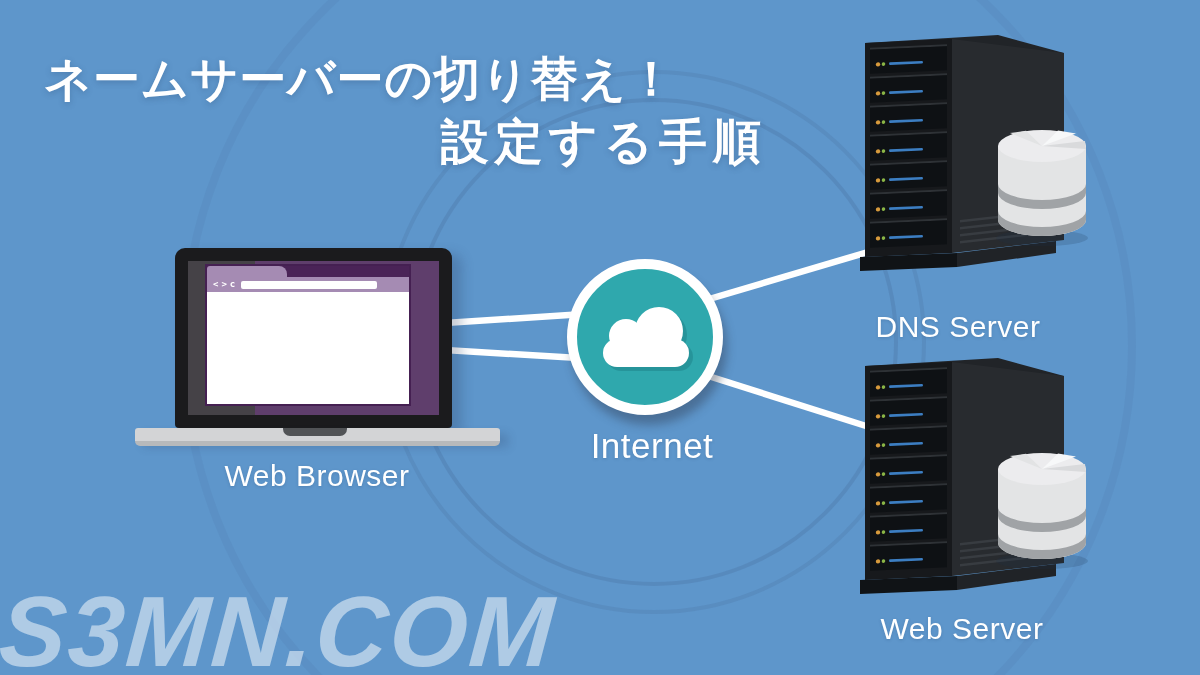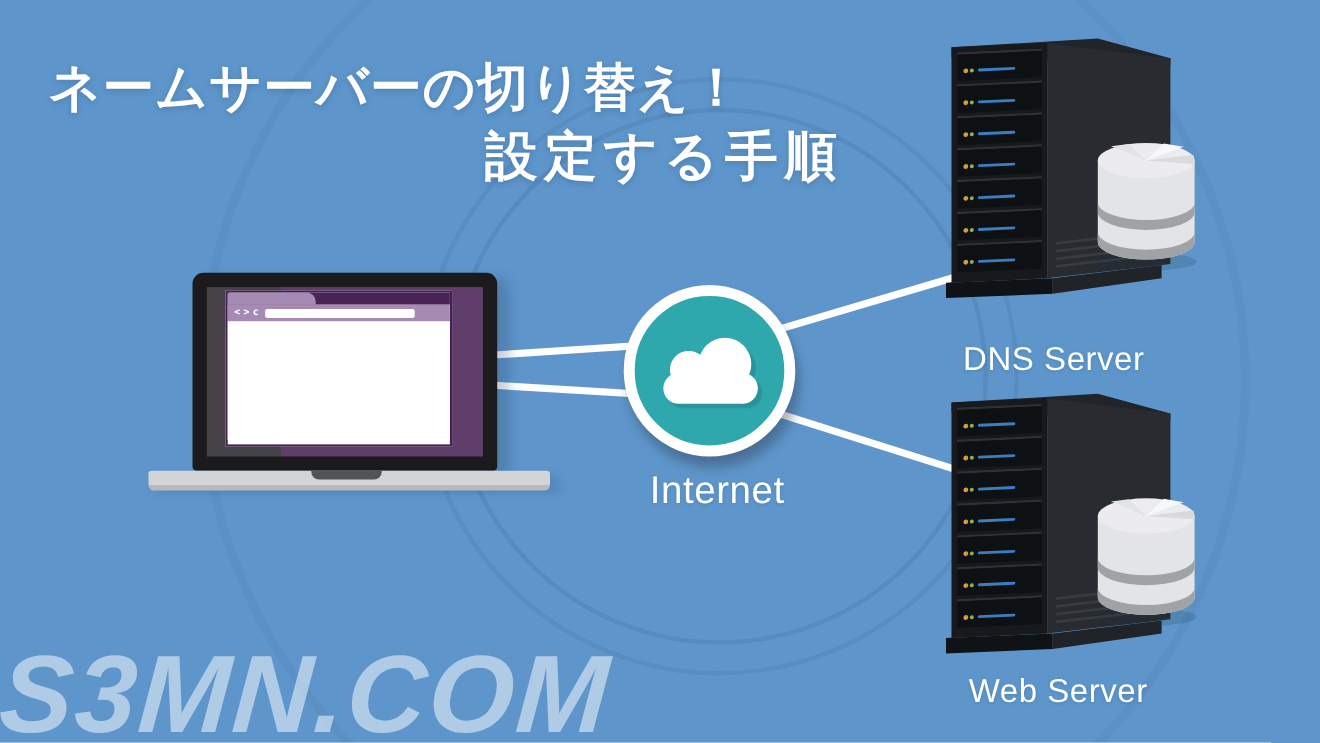--- a/index.html
+++ b/index.html
@@ -127,20 +127,21 @@
             <div class="bw-addressbar"></div>
           </div>
           <div class="bw-content"></div>
         </div>
       </div>
     </div>
     <div class="lt-base"></div>
     <div class="lt-base-lip"></div>
     <div class="lt-notch"></div>
   </div>
+  <div class="node-label lbl-browser">Web Browser</div>
 
   <div class="internet-circle">
     <div class="cloud">
       <div class="c-bump-s"></div>
       <div class="c-bump-l"></div>
       <div class="c-base"></div>
     </div>
   </div>
   <div class="node-label lbl-internet">Internet</div>
 

